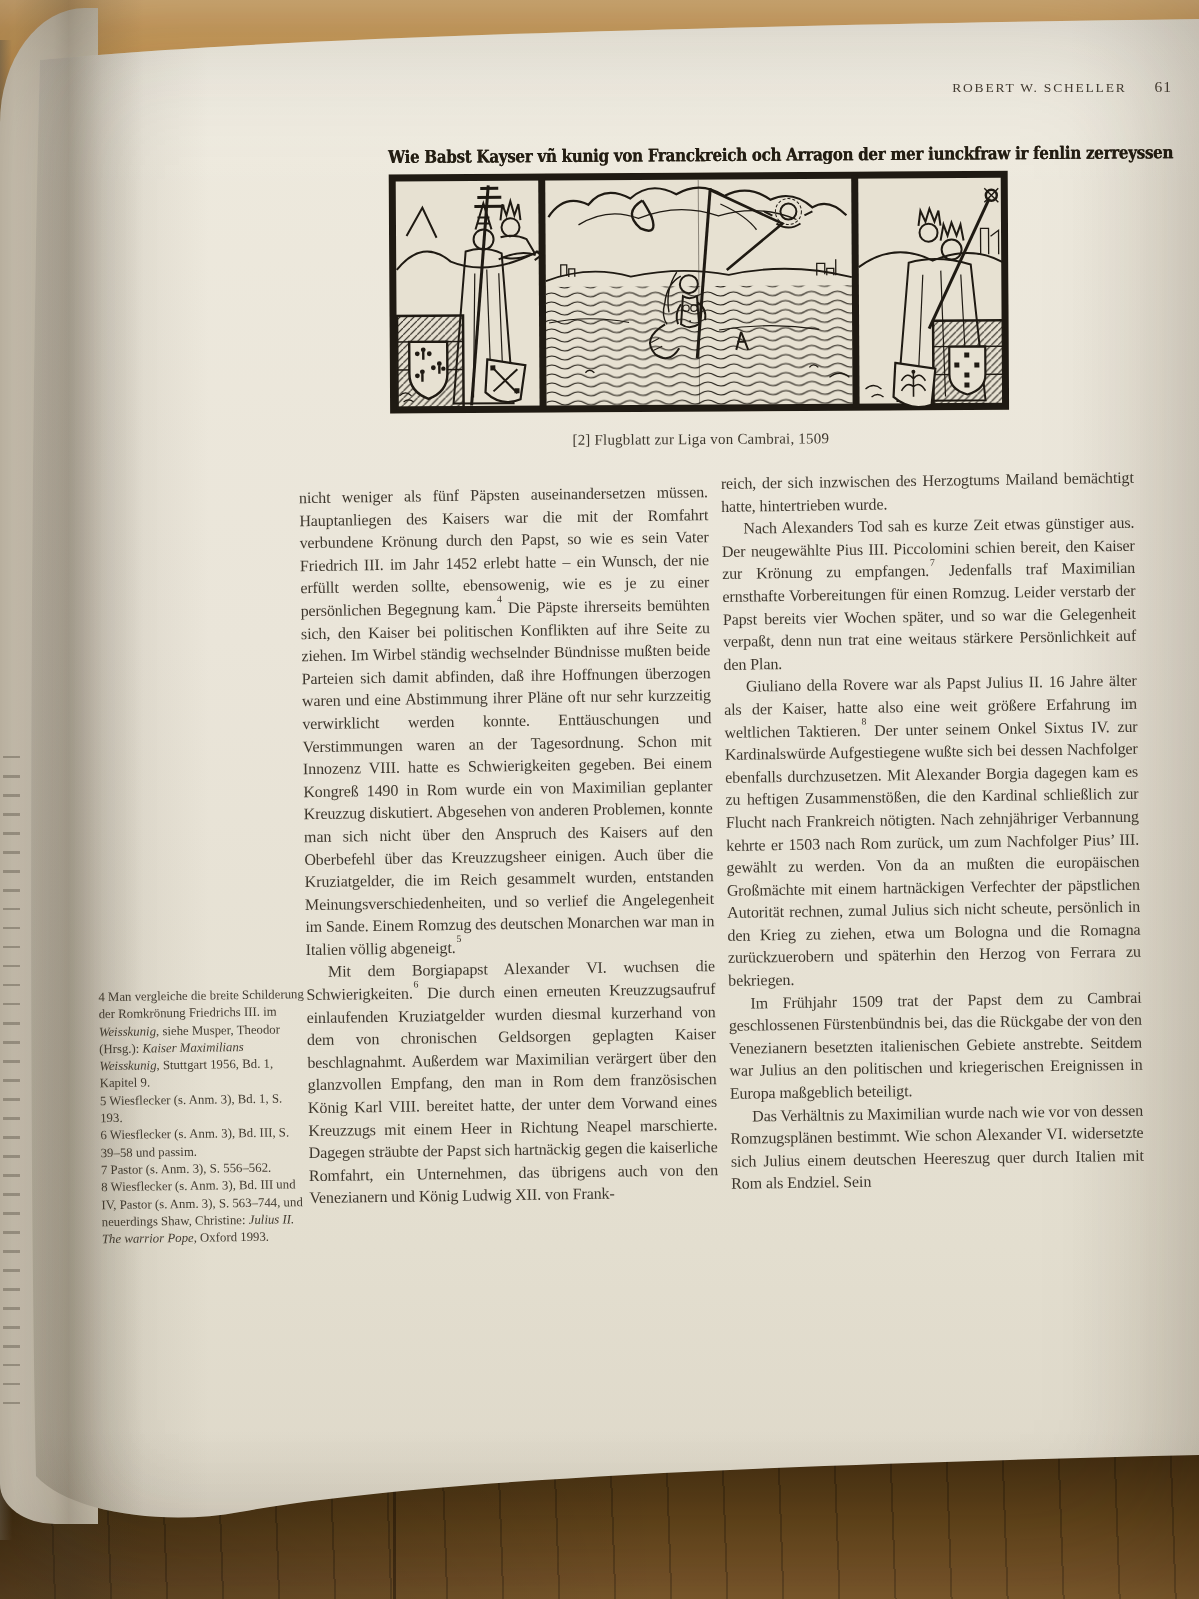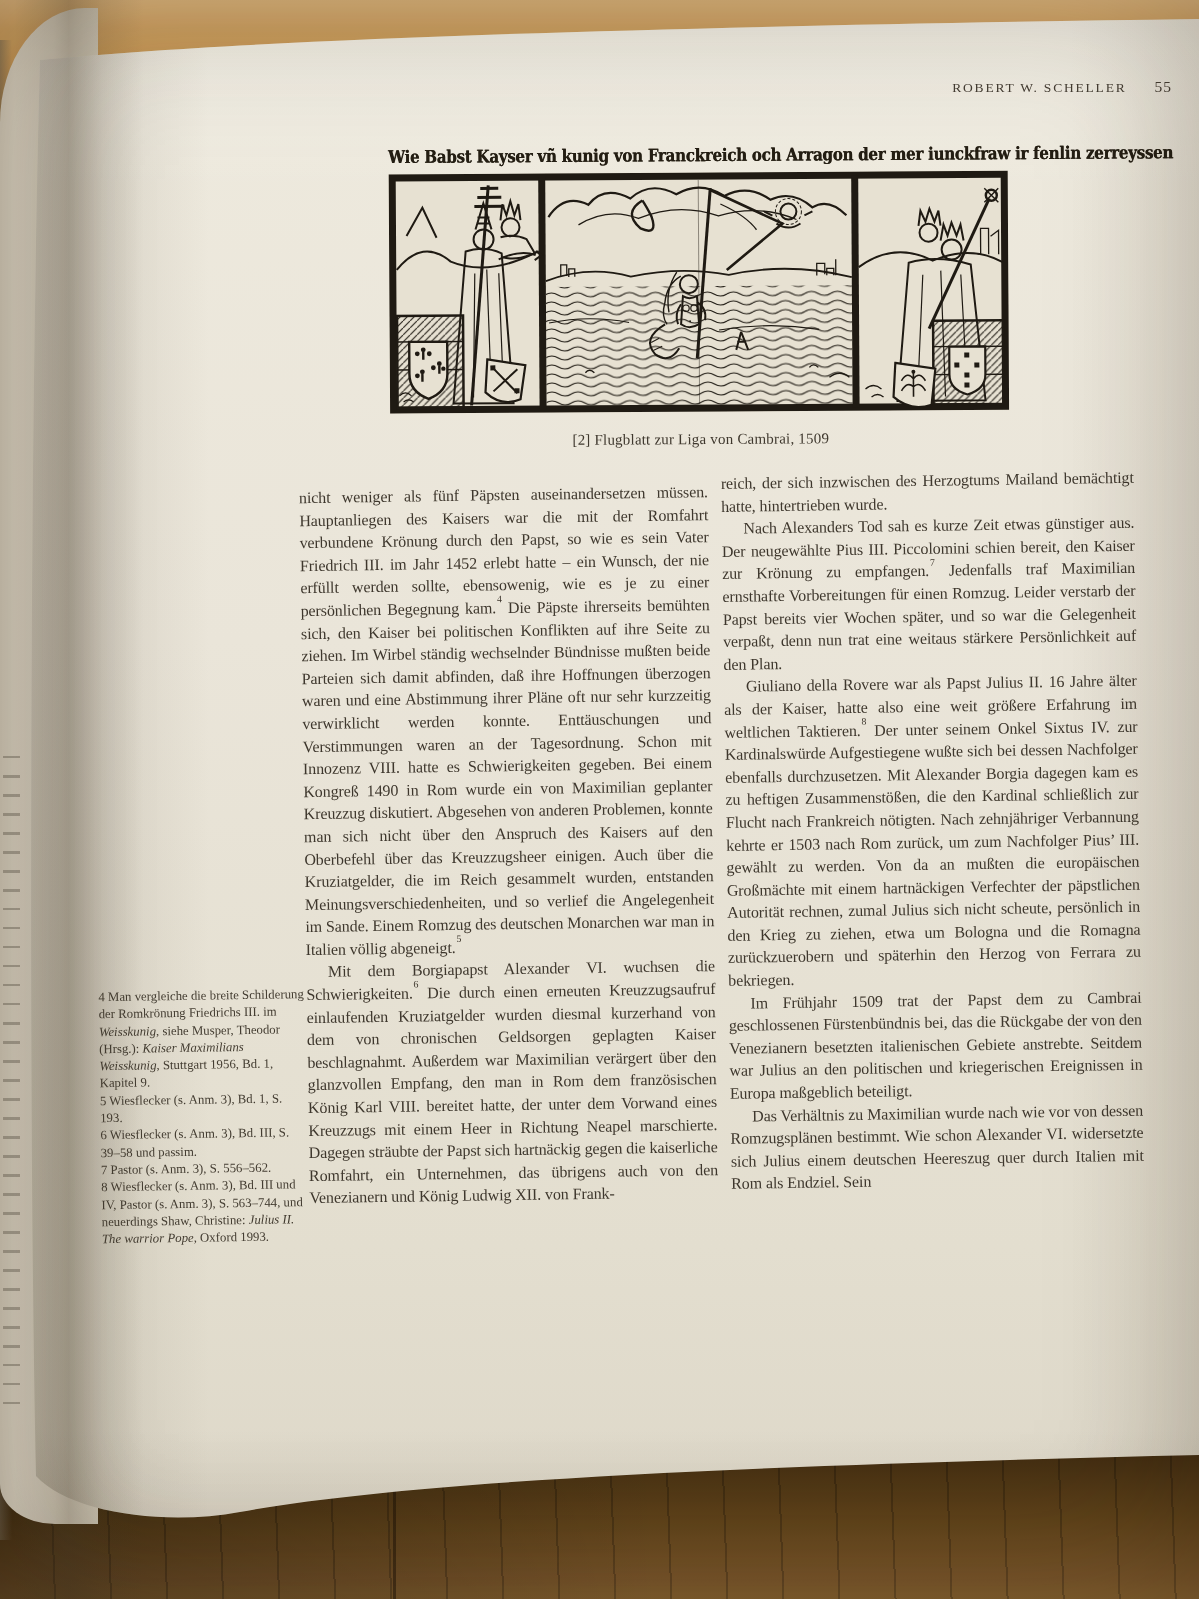--- a/index.html
+++ b/index.html
@@ -87,21 +87,21 @@
     <div class="facing-marks"></div>
   </div>
 
   <div class="page">
     <div class="page-shade"></div>
 
     <div class="content">
 
       <div class="running-head">
         <span class="author">ROBERT W. SCHELLER</span>
-        <span class="pagenum">55</span>
+        <span class="pagenum">61</span>
       </div>
 
       <div class="figure-block">
         <div class="blackletter">
           <span>Wie Babst Kayser vñ kunig von Franckreich och Arragon der mer iunckfraw ir fenlin zerreyssen</span>
         </div>
 
         <svg class="woodcut" width="620" height="240" viewBox="0 0 620 240">
           <defs>
             <pattern id="hx" width="7" height="7" patternUnits="userSpaceOnUse">

